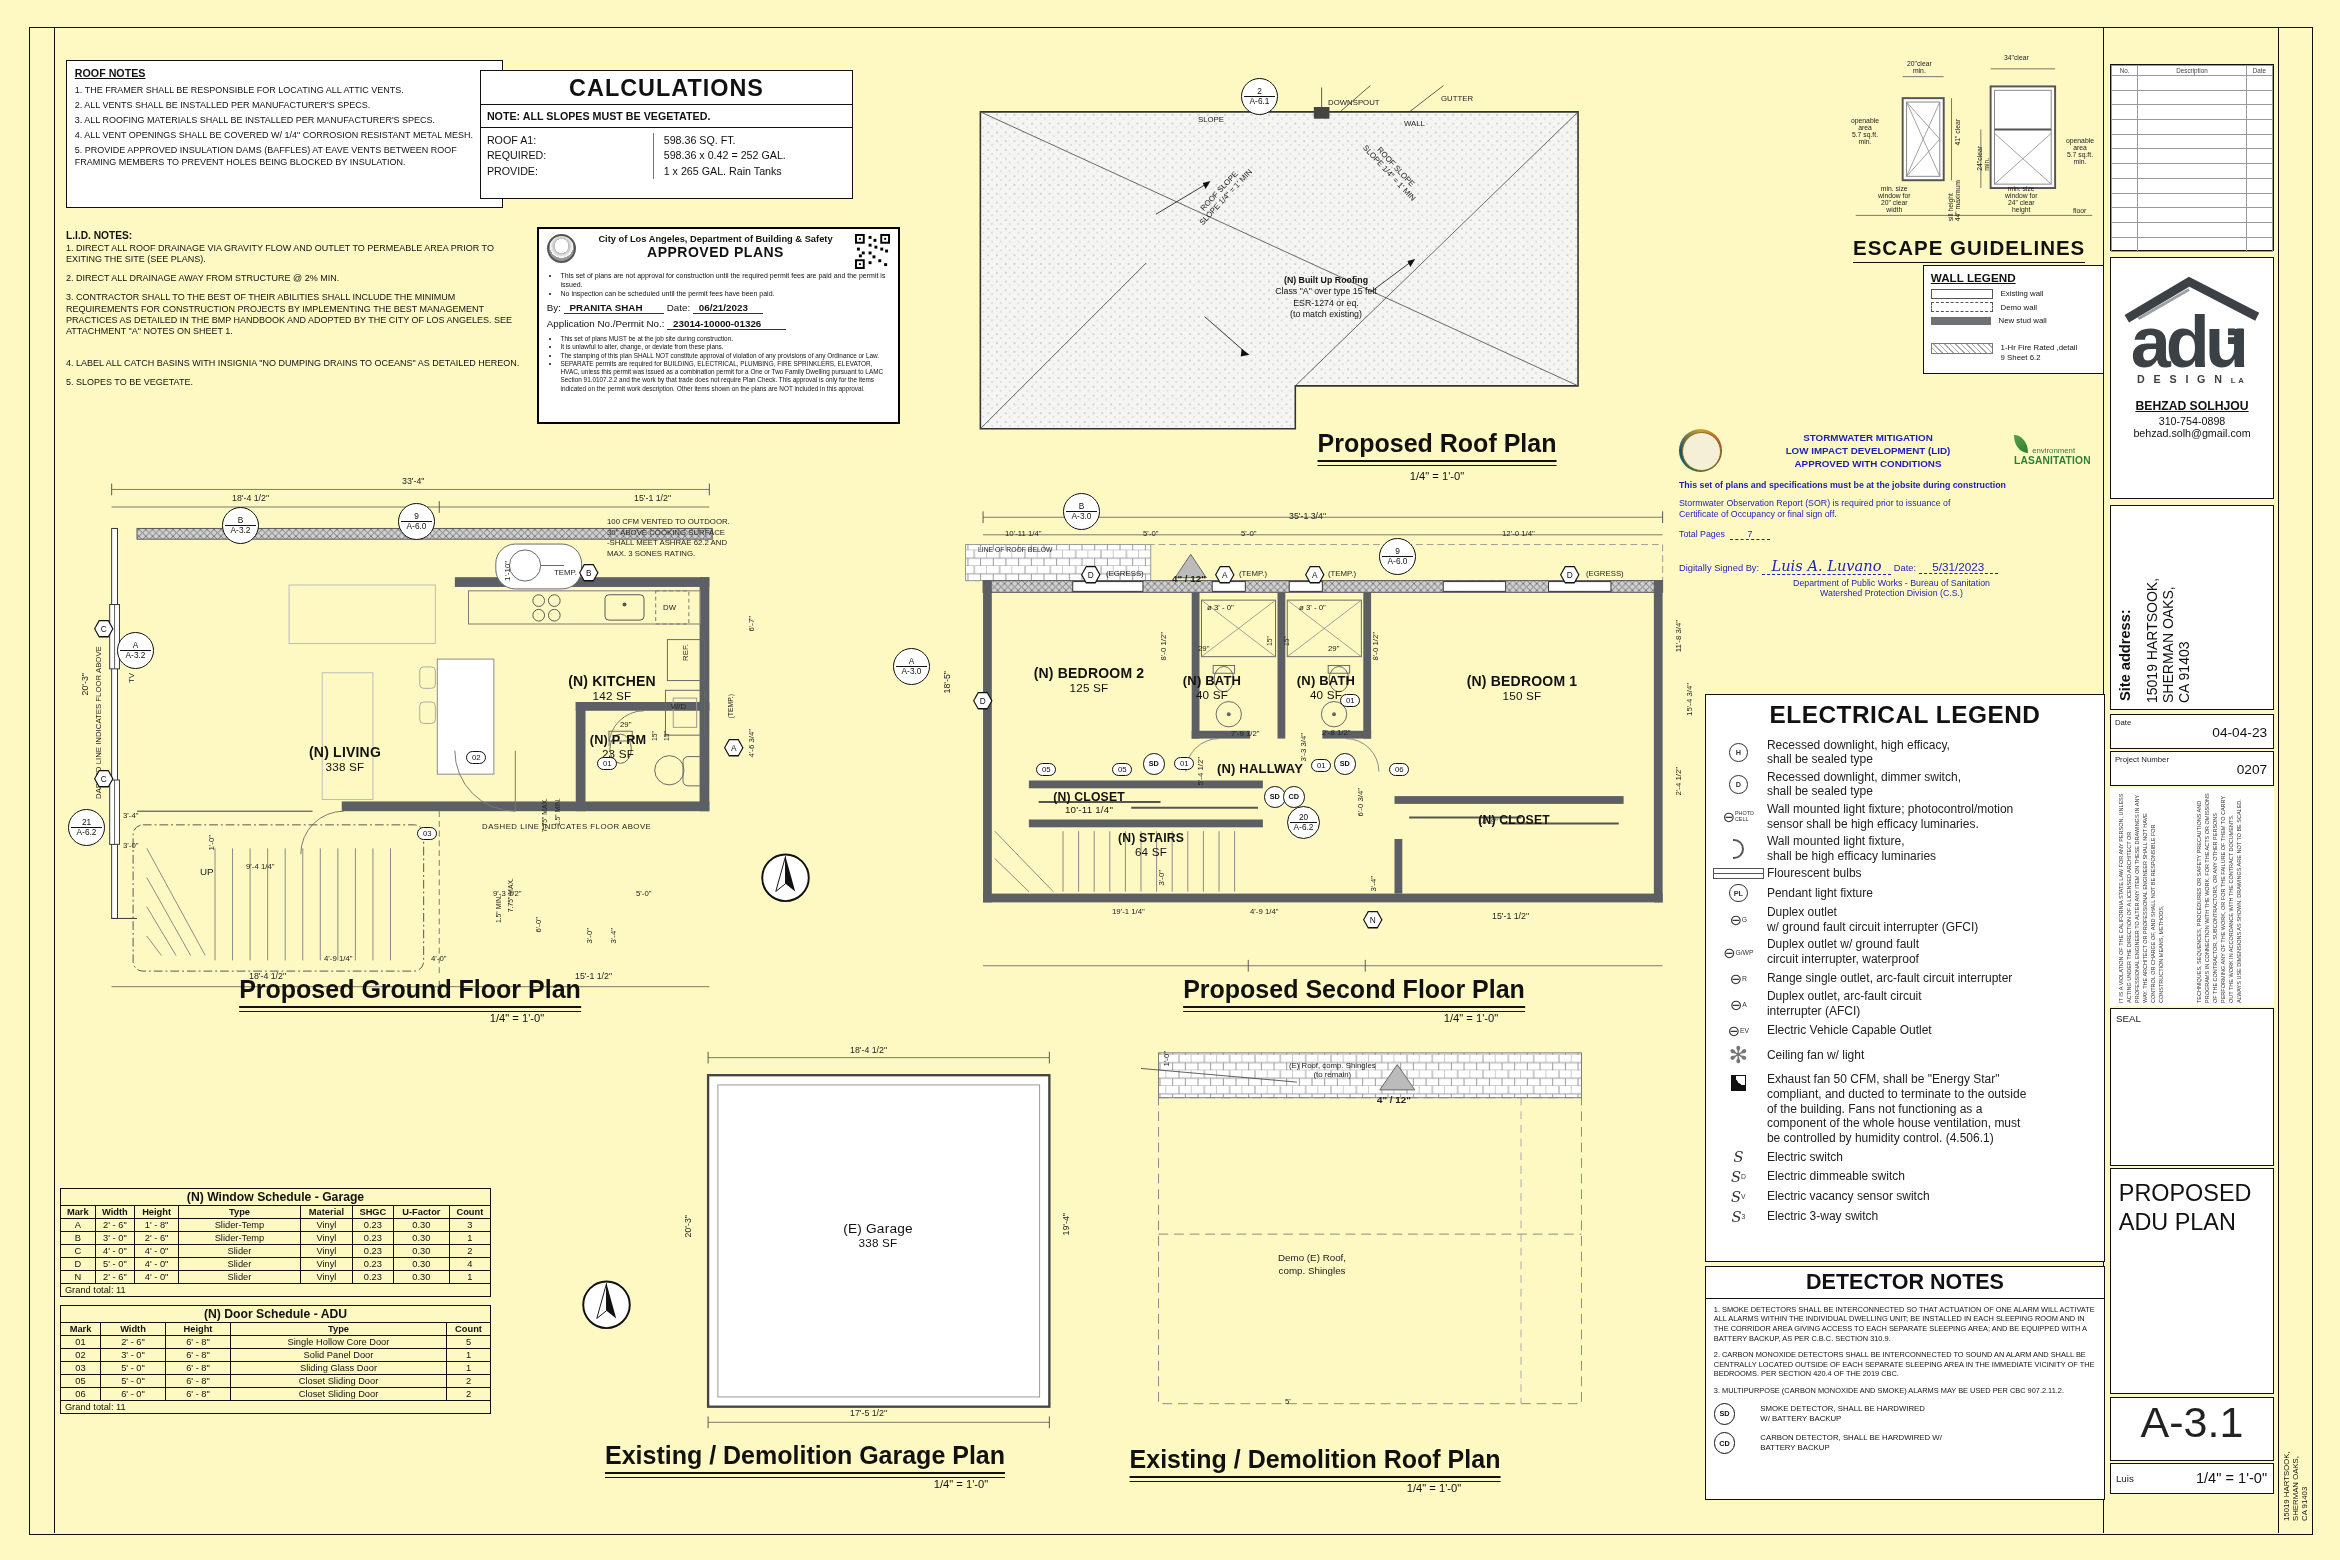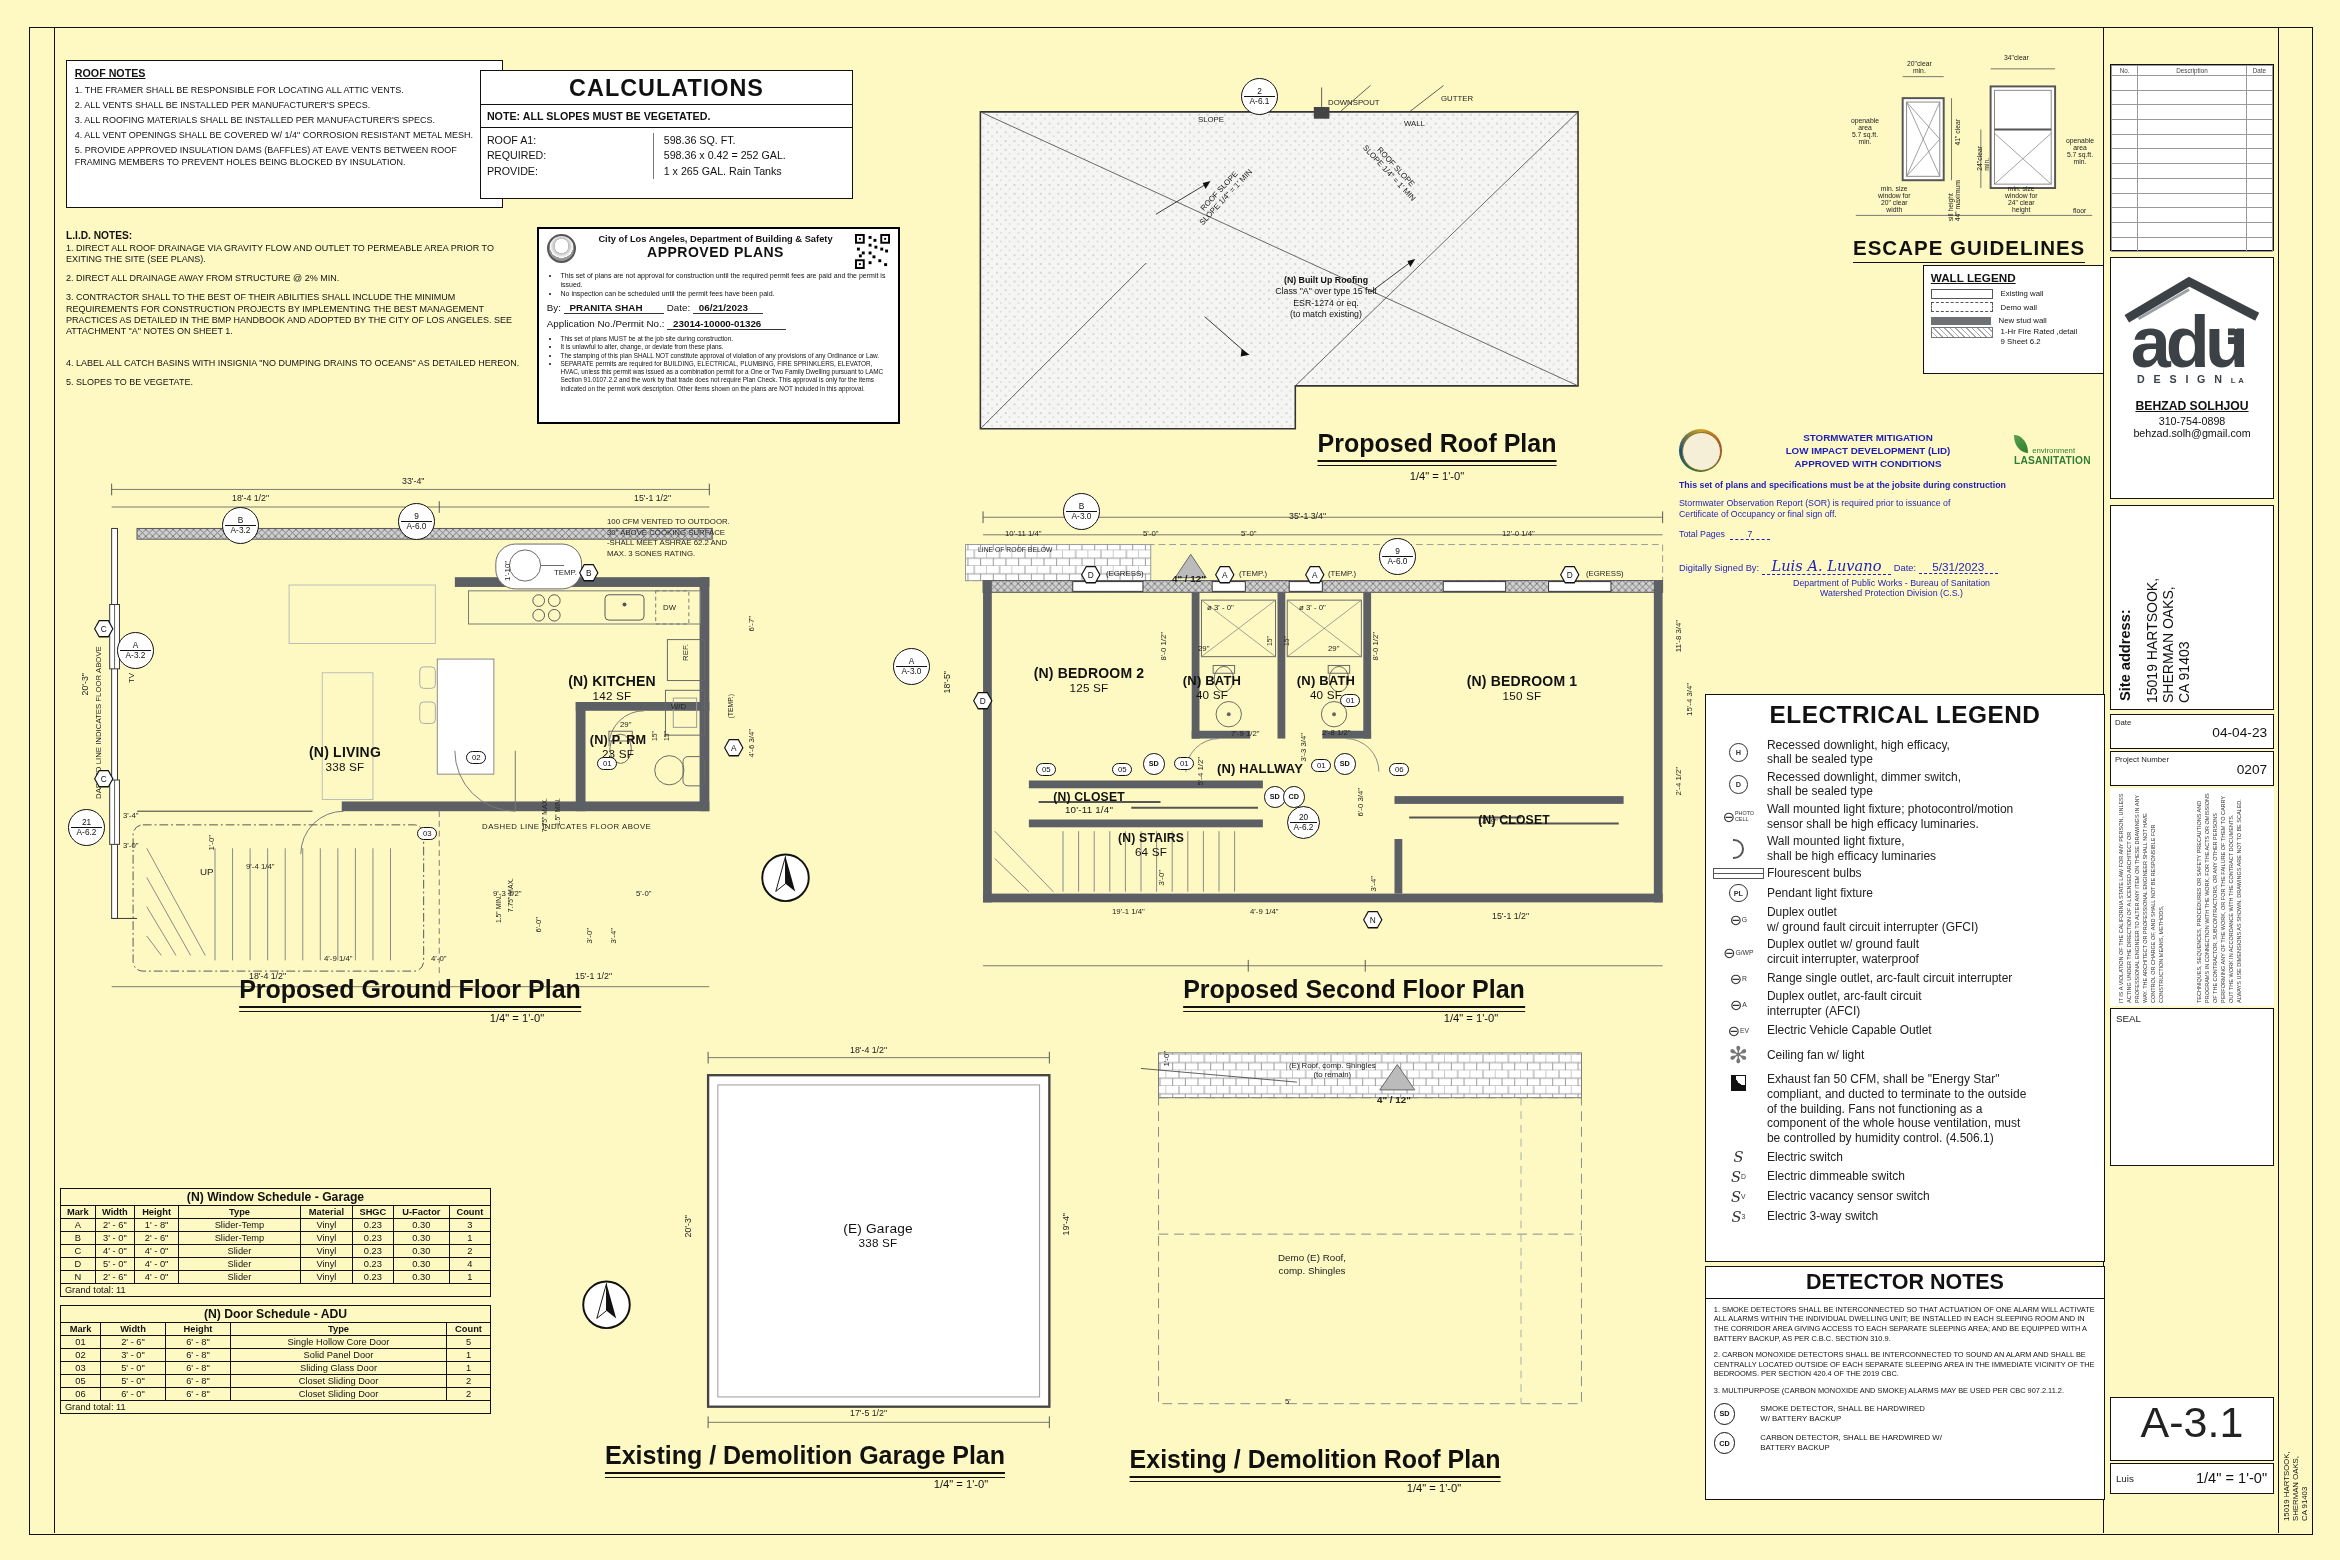--- a/index.html
+++ b/index.html
@@ -238,21 +238,21 @@
   <div class="box" style="left:1923px;top:265px;width:181px;height:109px;padding:4.9px 6.8px;">
     <div class="bold" style="font-size:11.7px;text-decoration:underline;margin-bottom:4.9px;">WALL LEGEND</div>
     <div style="display:flex;align-items:center;margin-bottom:3.9px;">
       <span style="width:60px;height:7.8px;border:1px solid #555;background:#fff;flex:0 0 auto;"></span>
       <span class="L8" style="position:static;margin-left:7.8px;">Existing wall</span>
     </div>
     <div style="display:flex;align-items:center;margin-bottom:3.9px;">
       <span style="width:60px;height:7.8px;border:1px dashed #555;background:#fff;flex:0 0 auto;"></span>
       <span class="L8" style="position:static;margin-left:7.8px;">Demo wall</span>
     </div>
-    <div style="display:flex;align-items:center;margin-bottom:2px;">
+    <div style="display:flex;align-items:center;margin-bottom:18px;">
       <span style="width:60px;height:7.8px;background:#6e7275;flex:0 0 auto;"></span>
       <span class="L8" style="position:static;margin-left:7.8px;">New stud wall</span>
     </div>
     <div style="display:flex;align-items:flex-start;">
       <span style="width:60px;height:8.8px;border:1px solid #777;background:repeating-linear-gradient(45deg,#fff 0 2.9px,#aaa 2.9px 3.9px),repeating-linear-gradient(-45deg,#fff 0 2.9px,#aaa 2.9px 3.9px);flex:0 0 auto;"></span>
       <span class="L8 pre" style="position:static;margin-left:7.8px;line-height:1.25;">1-Hr Fire Rated ,detail
 9 Sheet 6.2</span>
     </div>
   </div>
 
@@ -544,20 +544,26 @@
 
   <div class="tb-sec" style="top:788px;height:218px;border:none;">
     <div class="vert" style="position:absolute;left:7.8px;top:3.9px;height:211px;font-size:5.5px;width:72px;line-height:1.45;color:#333;">IT IS A VIOLATION OF THE CALIFORNIA STATE LAW FOR ANY PERSON, UNLESS ACTING UNDER THE DIRECTION OF A LICENSED ARCHITECT OR PROFESSIONAL ENGINEER TO ALTER ANY ITEM ON THESE DRAWINGS IN ANY WAY. THE ARCHITECT OR PROFESSIONAL ENGINEER SHALL NOT HAVE CONTROL OR CHARGE OF, AND SHALL NOT BE RESPONSIBLE FOR CONSTRUCTION MEANS, METHODS,</div>
     <div class="vert" style="position:absolute;left:86px;top:3.9px;height:211px;font-size:5.5px;width:72px;line-height:1.45;color:#333;">TECHNIQUES, SEQUENCES, PROCEDURES OR SAFETY PRECAUTIONS AND PROGRAMS IN CONNECTION WITH THE WORK, FOR THE ACTS OR OMISSIONS OF THE CONTRACTOR, SUBCONTRACTORS, OR ANY OTHER PERSONS PERFORMING ANY OF THE WORK, OR FOR THE FAILURE OF THEM TO CARRY OUT THE WORK IN ACCORDANCE WITH THE CONTRACT DOCUMENTS. ALWAYS USE DIMENSIONS AS SHOWN. DRAWINGS ARE NOT TO BE SCALED.</div>
   </div>
 
   <div class="tb-sec" style="top:1008px;height:158px;">
     <span class="L L10" style="left:4.9px;top:3.9px;">SEAL</span>
   </div>
 
+  <div class="tb-sec" style="top:1168px;height:226px;">
+    <div style="font-size:23.4px;padding:9.8px 7.8px 0;line-height:1.25;">
+      <div>PROPOSED</div>
+        <div>ADU PLAN</div>
+    </div>
+  </div>
 
   <div class="tb-sec" style="top:1397px;height:64px;display:flex;align-items:flex-start;justify-content:center;">
     <span style="font-size:43px;color:#222;">A-3.1</span>
   </div>
 
   <div class="tb-sec" style="top:1463px;height:31px;">
     <span class="L L10" style="left:4.9px;top:8.8px;">Luis</span>
     <span class="abs" style="right:5.9px;top:5.9px;font-size:14.6px;">1/4" = 1'-0"</span>
   </div>
 

